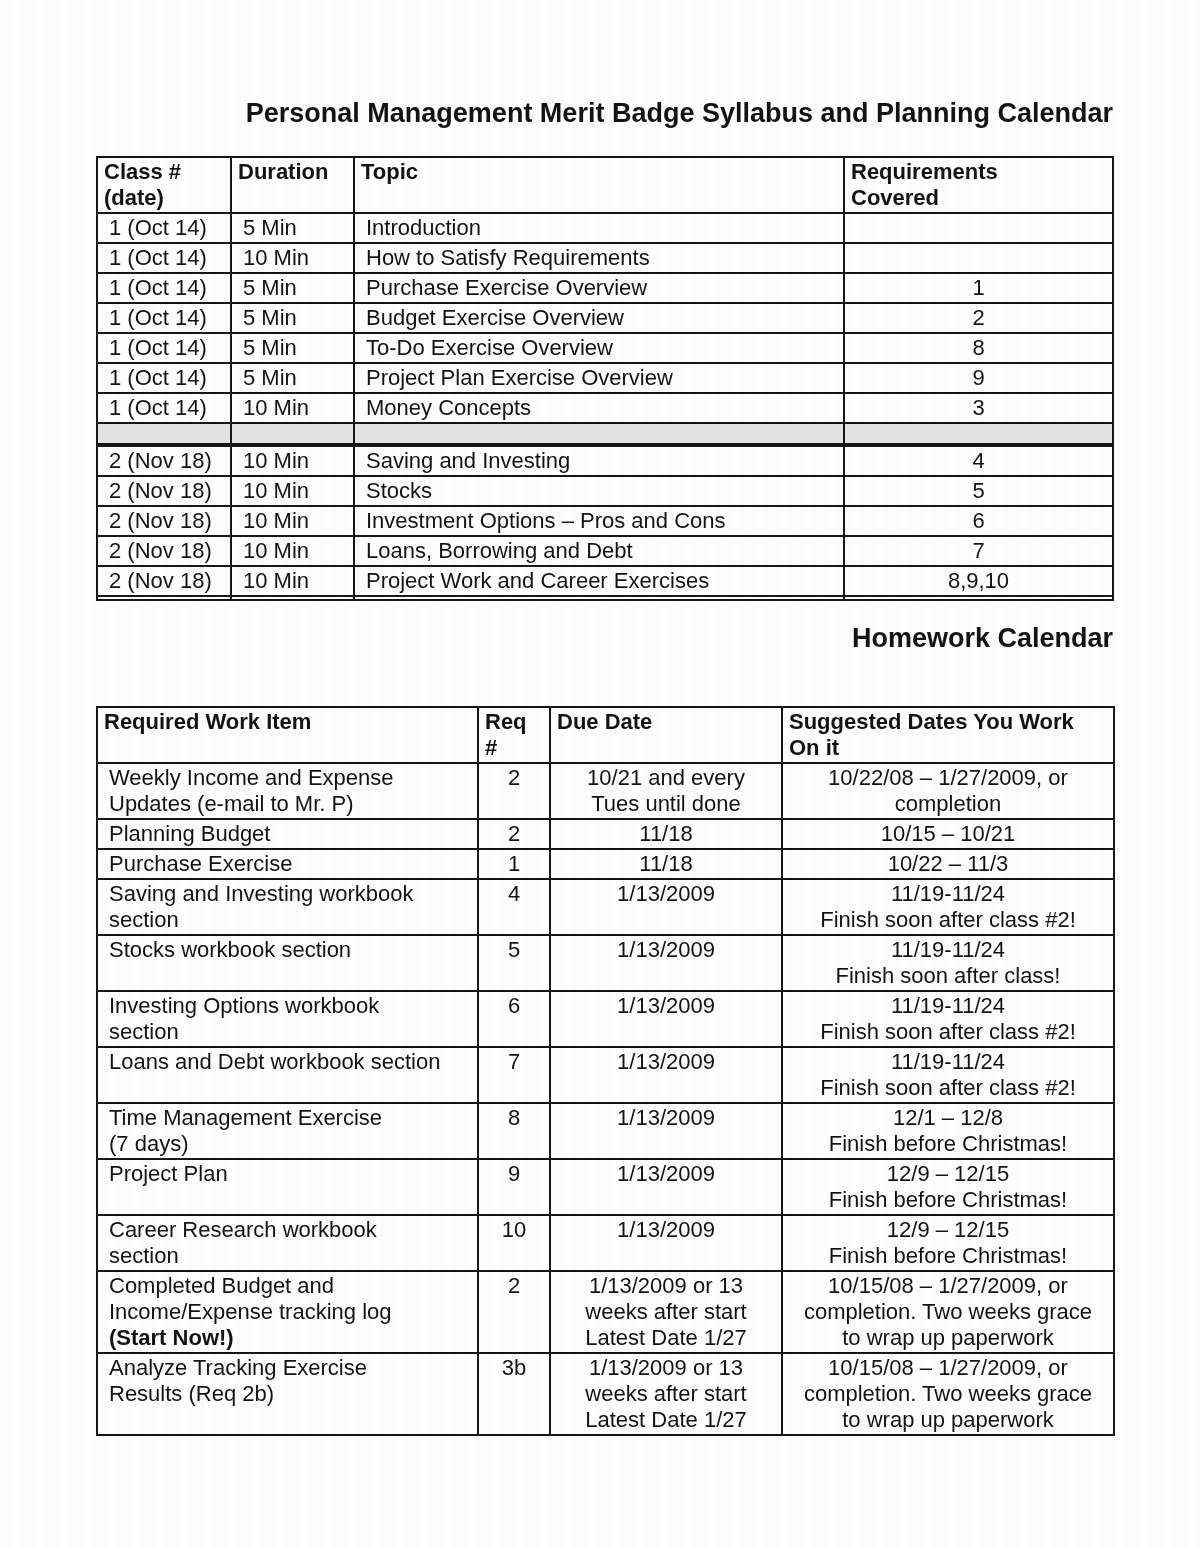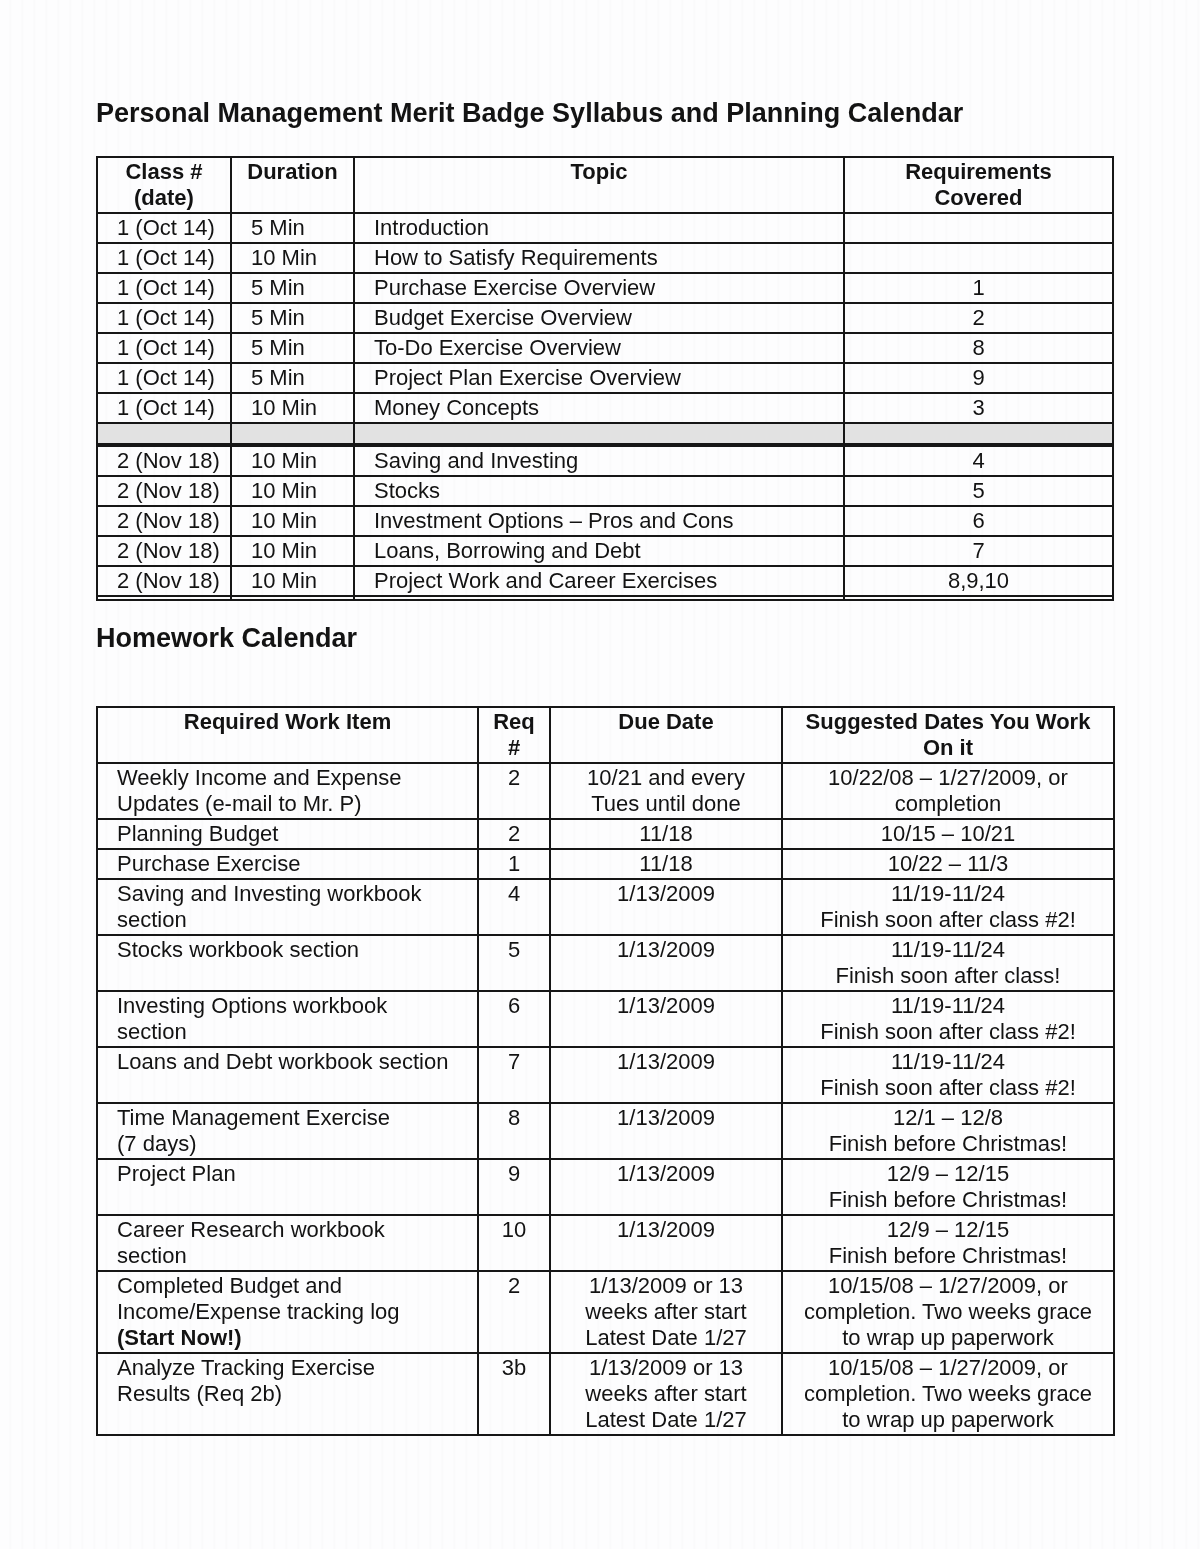--- a/index.html
+++ b/index.html
@@ -10,45 +10,45 @@
     font-family: "Liberation Sans", sans-serif;
     color: #131313;
   }
   .page { position: relative; width: 1200px; height: 1549px; overflow: hidden;
     background: repeating-linear-gradient(90deg, #fdfdfe 0px, #fdfdfe 9px, #f9f9fa 10px, #fdfdfe 12px);
   }
   .content { position: absolute; left: 96px; top: 0; width: 1017px; }
   .doc-title {
     margin: 97px 0 0 0;
     font-size: 27px; font-weight: bold; line-height: 32px;
-    text-align: left; white-space: nowrap;
+    text-align: right; white-space: nowrap;
   }
   .hw-title {
     margin: 21px 0 0 0;
     font-size: 27px; font-weight: bold; line-height: 32px;
-    text-align: left;
+    text-align: right;
   }
   table {
     border-collapse: collapse;
     table-layout: fixed;
     font-size: 22px; line-height: 26px;
   }
   #syllabus-table { margin-top: 27px; width: 1016px; }
   #homework-table { margin-top: 52px; width: 1017px; }
   td, th {
     border: 2px solid #161616;
     vertical-align: top;
     padding: 1px 6px;
     white-space: pre-line;
     font-weight: normal;
     text-align: left;
   }
-  th { font-weight: bold; text-align: center; }
+  th { font-weight: bold; }
   .ac { text-align: center; }
-  .pl { padding-left: 19px; }
+  .pl { padding-left: 11px; }
   .sep-gray td { background: #e2e2e2; height: 21px; padding: 0; }
   .sep-thin td { height: 1px; padding: 0; line-height: 1px; font-size: 1px; }
   .bold-block { display: block; font-weight: bold; }
 </style>
 </head>
 <body>
 
 <div class="page">
   <div class="content">
 

